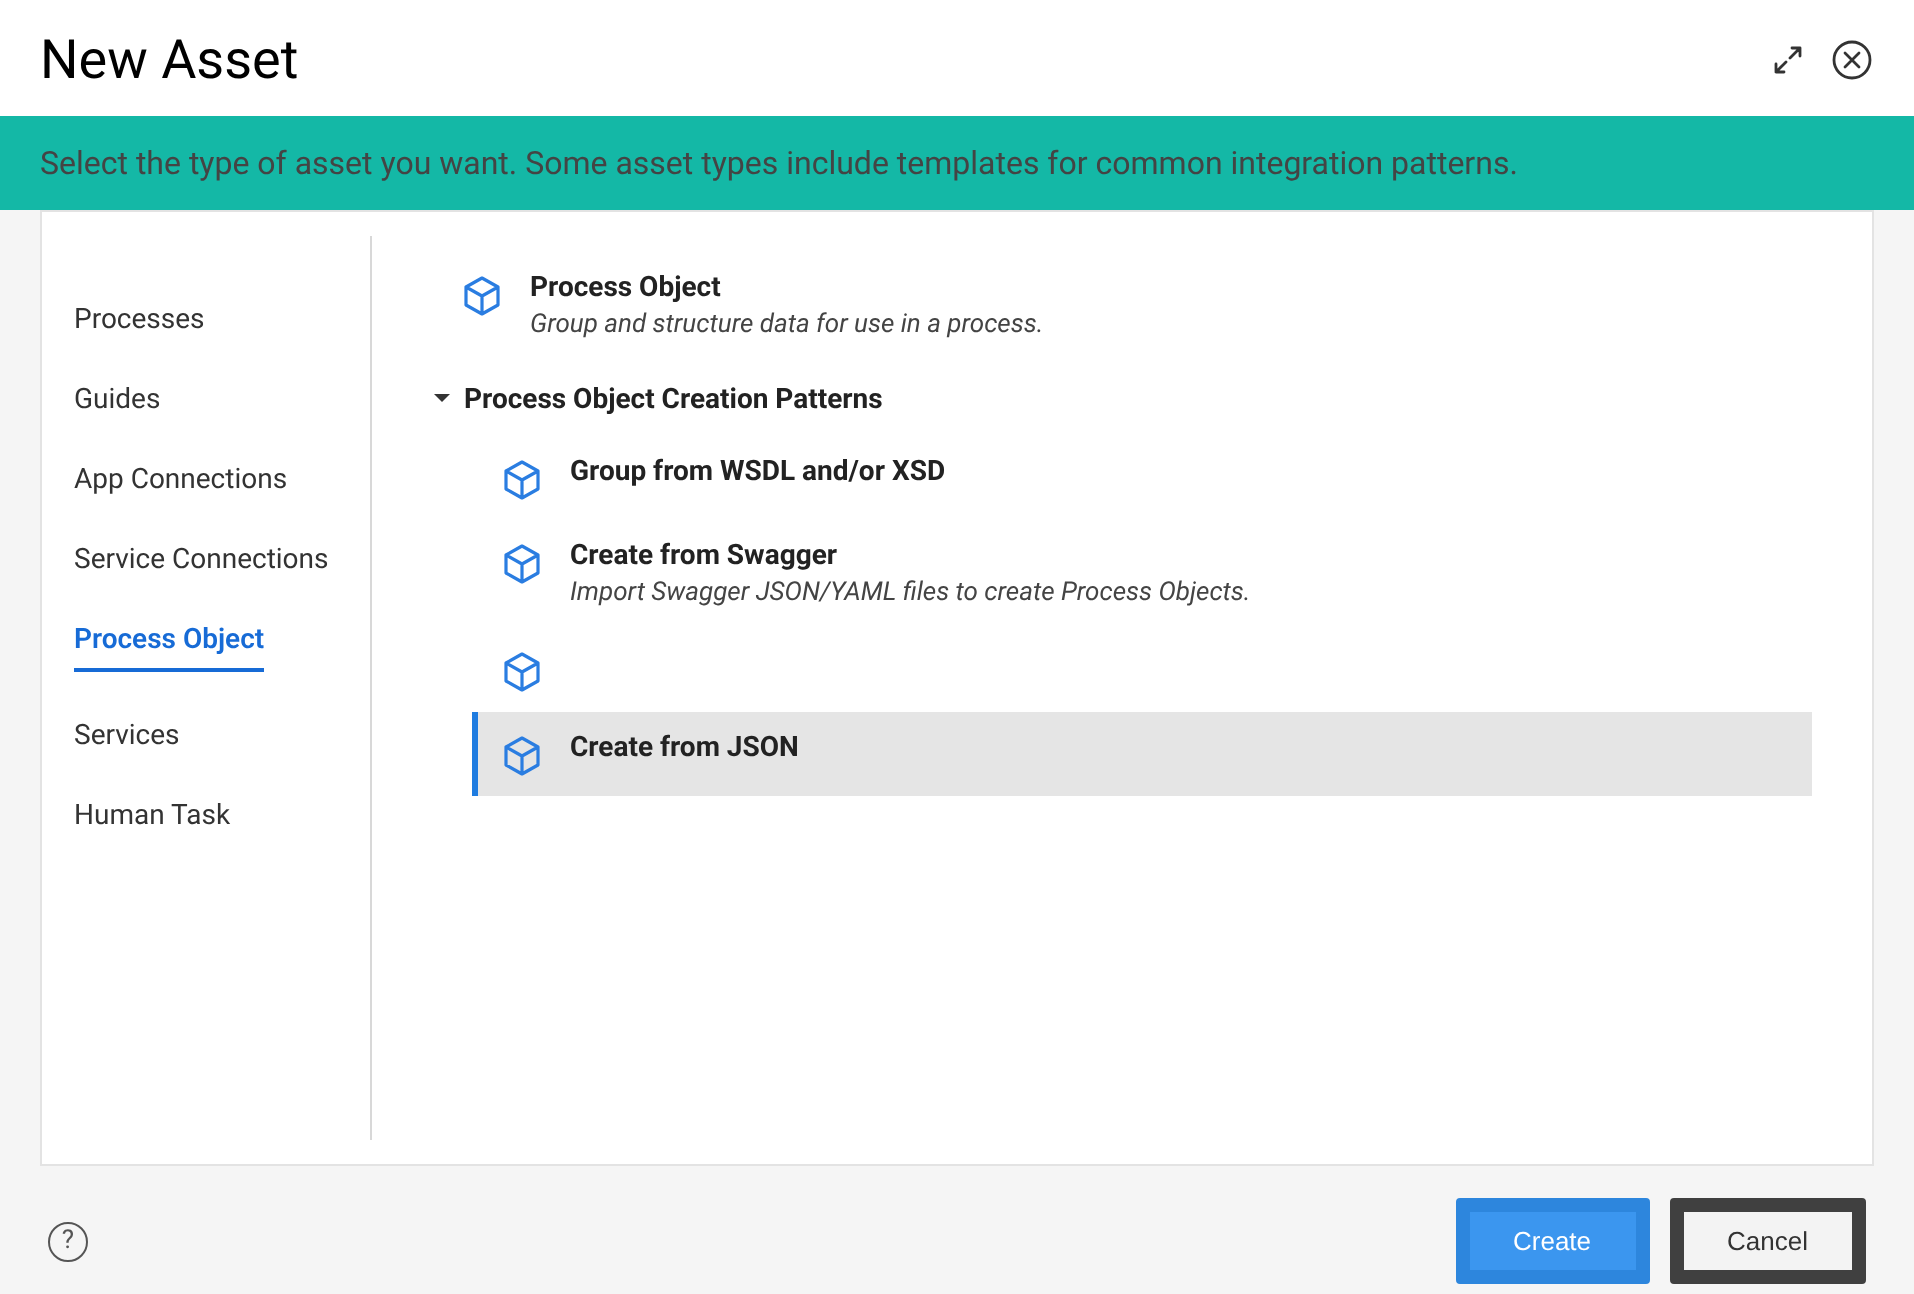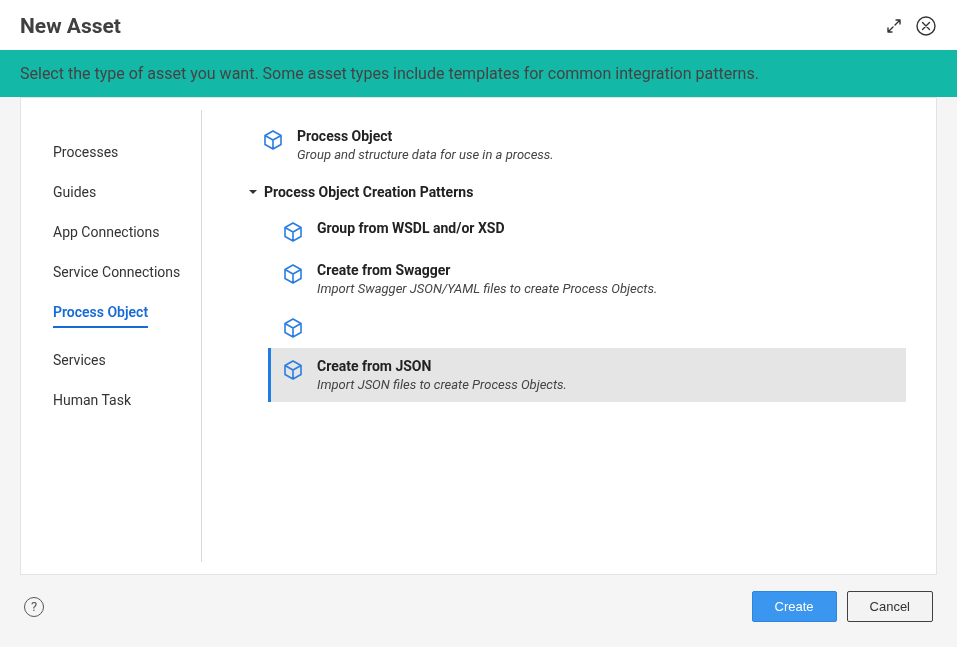--- a/index.html
+++ b/index.html
@@ -12,23 +12,23 @@
   color: #333;
 }
 .dialog-header {
   display: flex;
   justify-content: space-between;
   align-items: center;
   padding: 14px 20px 12px 20px;
   background: #fff;
 }
 .dialog-title {
-  font-size: 21px;
-  font-weight: 700;
-  color: #404040;
+  font-size: 27px;
+  font-weight: 400;
+  color: #000000;
 }
 .header-icons {
   display: flex;
   align-items: center;
   gap: 12px;
 }
 .icon-btn {
   display: inline-flex;
   align-items: center;
   justify-content: center;
@@ -44,21 +44,21 @@
   margin: 0 20px;
   background: #fff;
   border: 1px solid #e3e3e3;
   height: 478px;
   display: flex;
 }
 .sidebar {
   width: 165px;
   padding: 22px 0 0 0;
   border-right: 1px solid #d8d8d8;
-  margin: 12px 16px;
+  margin: 12px 0;
   display: flex;
   flex-direction: column;
 }
 .sidebar-item {
   padding: 12px 16px 12px 16px;
   font-size: 14px;
   color: #333;
   cursor: pointer;
 }
 .sidebar-item.active {
@@ -125,21 +125,21 @@
   justify-content: space-between;
   align-items: center;
   padding: 16px 24px 0 24px;
 }
 .footer-right { display: flex; gap: 10px; }
 .btn {
   font-size: 13px;
   padding: 7px 22px;
   border-radius: 2px;
   cursor: pointer;
-  border: 1px solid #404040;
+  border: 7px solid #404040;
   background: #f3f3f3;
   color: #333;
 }
 .btn.primary {
   background: #3b96ef;
   border-color: #2d86dd;
   color: #fff;
 }
 .help-icon {
   width: 20px; height: 20px;
@@ -265,21 +265,20 @@
       </div>
 
       <div class="asset-item selected">
         <span class="asset-icon">
           <svg width="24" height="24" viewBox="0 0 24 24" class="box-icon-svg">
             <path d="M12 3 L20 7.5 L20 16.5 L12 21 L4 16.5 L4 7.5 Z M4 7.5 L12 12 L20 7.5 M12 12 L12 21" fill="none" stroke="#2a7de1" stroke-width="1.6" stroke-linejoin="round"></path>
           </svg>
         </span>
         <div class="asset-text">
           <div class="asset-title">Create from JSON</div>
-          <div class="asset-desc">Import JSON files to create Process Objects.</div>
         </div>
       </div>
 
     </div>
 
   </div>
 </div>
 
 <div class="footer">
   <span class="help-icon">?</span>

